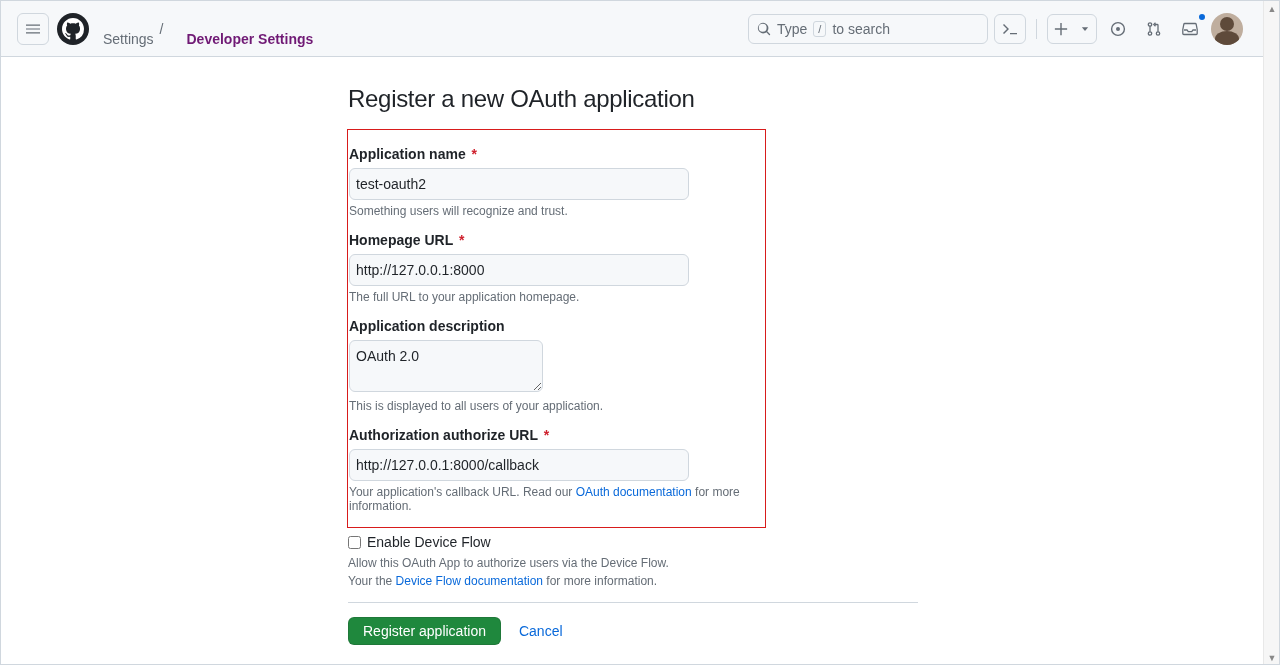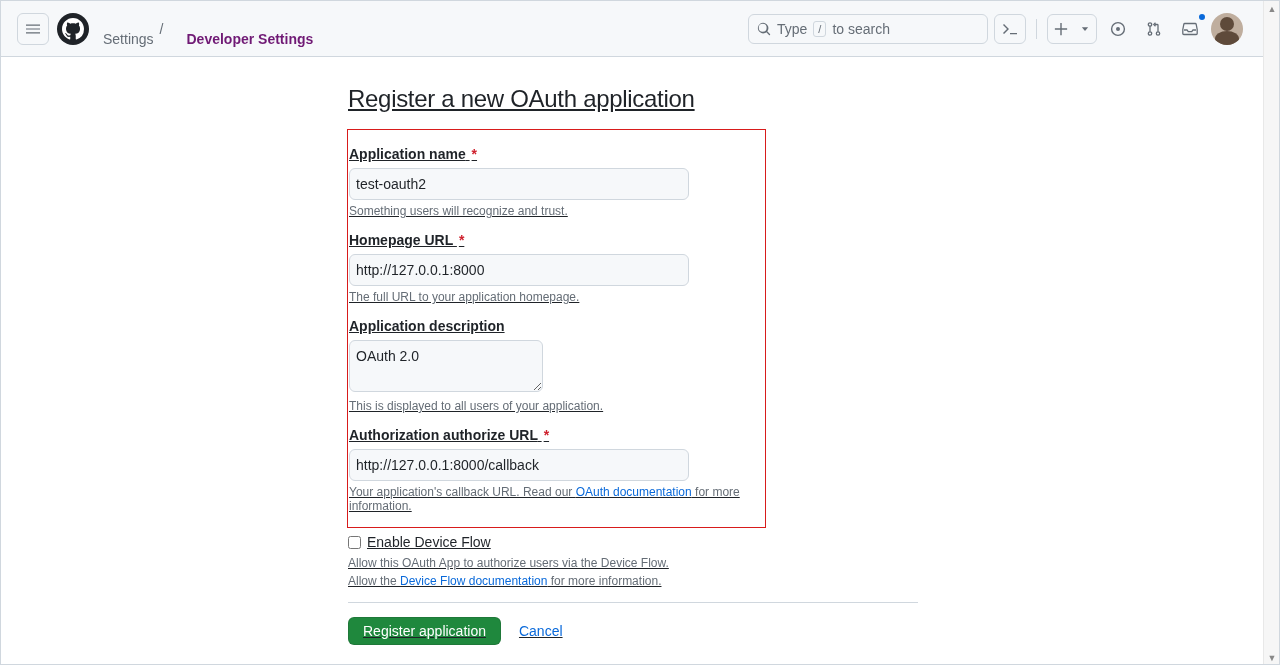--- a/index.html
+++ b/index.html
@@ -62,21 +62,21 @@
     .plus-group svg { fill:#656d76; }
     .avatar { width:32px; height:32px; border-radius:50%; background:#bfae9e; position:relative; cursor:pointer; overflow:hidden; }
     .avatar .head { position:absolute; width:14px; height:14px; border-radius:50%; background:#5e4a3a; left:9px; top:4px; }
     .avatar .body { position:absolute; width:24px; height:16px; border-radius:50% 50% 0 0; background:#5e4a3a; left:4px; top:18px; }
     .notif-dot { position:absolute; top:-2px; right:-2px; width:10px; height:10px; border-radius:50%; background:#0969da; border:2px solid #f6f8fa; }
     .right-tools { display:flex; align-items:center; gap:6px; margin-right:20px; }
     .inbox-wrap { position:relative; }
 
     
     .main { padding: 28px 0 0 0; }
-    .container { width: 570px; margin-left: 347px; text-decoration: underline; }
+    .container { width: 570px; margin-left: 347px; }
     h2.page-title { font-size: 24px; font-weight:400; margin-bottom:16px; letter-spacing:-0.3px; }
     .red-box { border: 1px solid #d81b1b; padding: 16px 16px 10px 0; margin-left:-1px; width: 400px; box-sizing: content-box; padding-left:1px; }
 
     .form-group { margin-bottom: 14px; }
     .form-group label { display:block; font-weight:600; font-size:14px; margin-bottom:6px; }
     .form-group label .req { color:#cf222e; margin-left:2px; }
     .form-group input[type=text], .form-group textarea {
       width: 340px; padding:5px 6px; font-size:14px; line-height:20px;
       border:1px solid #d0d7de; border-radius:6px; background:#f6f8fa; color:#1f2328;
       font-family:inherit;
@@ -206,21 +206,21 @@
       </div>
     </div>
 
     <div class="form-group device-flow">
       <label>
         <input type="checkbox" style="">
         <span>Enable Device Flow</span>
       </label>
       <div class="help">Allow this OAuth App to authorize users via the Device Flow.</div>
       <div class="help">
-        <span>Allow the </span><a>Device Flow documentation</a><span> for more information.</span>
+        <span>Your the </span><a>Device Flow documentation</a><span> for more information.</span>
       </div>
     </div>
 
     <hr class="hr">
 
     <div class="actions">
       <button class="btn-primary">Register application</button>
       <span class="link-cancel">Cancel</span>
     </div>
   </div>

